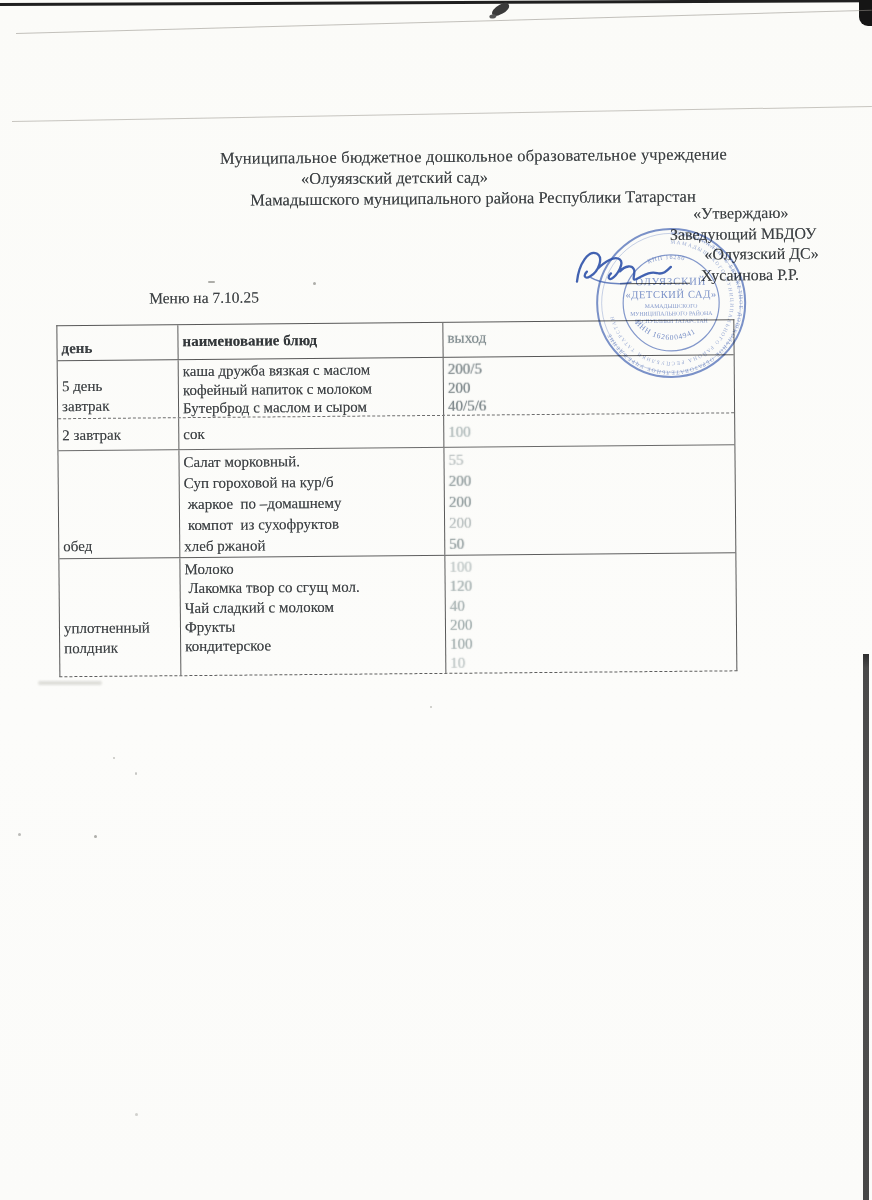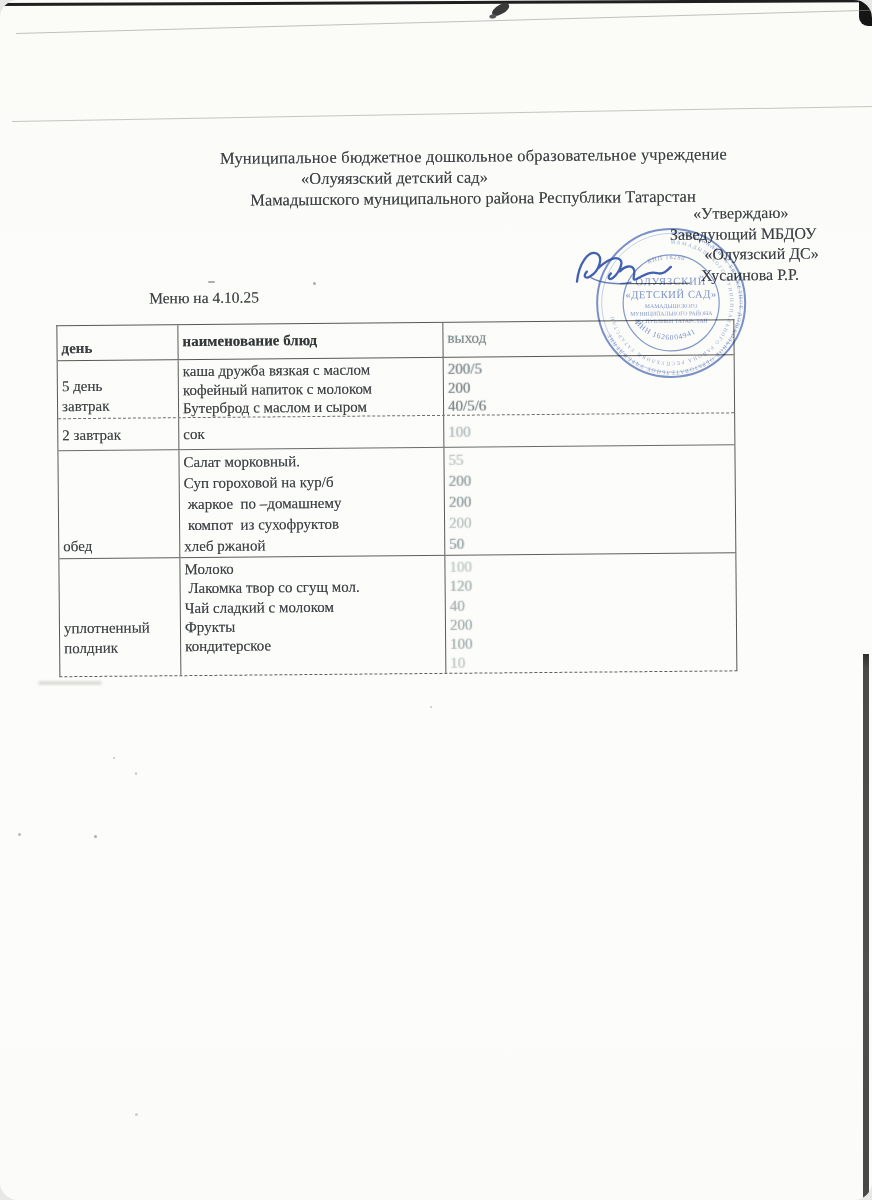--- a/index.html
+++ b/index.html
@@ -2,21 +2,20 @@
 <html><head>
 <meta charset="utf-8">
 <style>
   html,body{margin:0;padding:0;background:#e8e8e6;}
   .screen{
     position:relative;width:872px;height:1200px;margin:0 auto;
     background:linear-gradient(180deg,#fbfbf8 0%,#fcfcfa 60%,#fbfbf9 100%);
     overflow:hidden;
     font-family:"Liberation Serif","DejaVu Serif",serif;
     color:#43474a;
-    border-radius:18px;
   }
   
   .top-edge-line{position:absolute;top:3px;left:0;width:872px;height:2.5px;background:#1f1f1f;transform:rotate(-0.25deg);transform-origin:left center;}
   .corner-blob{position:absolute;top:0;right:0;width:13px;height:26px;background:#151515;border-radius:0 0 0 9px;}
   .staple-mark{position:absolute;top:5px;left:491px;width:19px;height:9px;background:#3a3a3a;border-radius:55% 30% 50% 40%;transform:rotate(-28deg);}
   .staple-mark:after{content:"";position:absolute;left:-4px;top:5px;width:7px;height:4px;background:#555;border-radius:50%;transform:rotate(20deg);}
   .scanline1{position:absolute;top:33px;left:16px;width:856px;height:1.2px;background:rgba(148,144,136,0.55);transform:rotate(-1.55deg);transform-origin:left center;}
   .scanline2{position:absolute;top:121px;left:12px;width:860px;height:1.2px;background:rgba(148,144,136,0.5);transform:rotate(-1.0deg);transform-origin:left center;}
   .right-bar{position:absolute;top:654px;right:3px;width:6px;height:546px;background:linear-gradient(180deg,#2f2f2f 0px,#4a4a4a 14px,#4f4f4f 60%,#474747 100%);}
   .smudge{position:absolute;top:681px;left:38px;width:64px;height:4px;background:rgba(165,165,158,0.35);filter:blur(1.2px);border-radius:2px;}
@@ -102,21 +101,21 @@
     <div class="org3">Мамадышского муниципального района Республики Татарстан</div>
 
     <div class="approve">
       <div class="l1">«Утверждаю»</div>
       <div class="l2">Заведующий МБДОУ</div>
       <div class="l3">«Олуязский ДС»</div>
       <div class="l4">Хусаинова Р.Р.</div>
     </div>
     <div class="sig-underline"></div>
 
-    <div class="menu-title">Меню на 4.10.25</div>
+    <div class="menu-title">Меню на 7.10.25</div>
 
     <div class="menu-table">
       <div class="t-row t-head">
         <div class="cell day h-day">день</div>
         <div class="cell mid h-mid">наименование блюд</div>
         <div class="cell h-val">выход</div>
       </div>
       <div id="rows-host">
           <div class="t-row r1">
             <div class="cell day">

